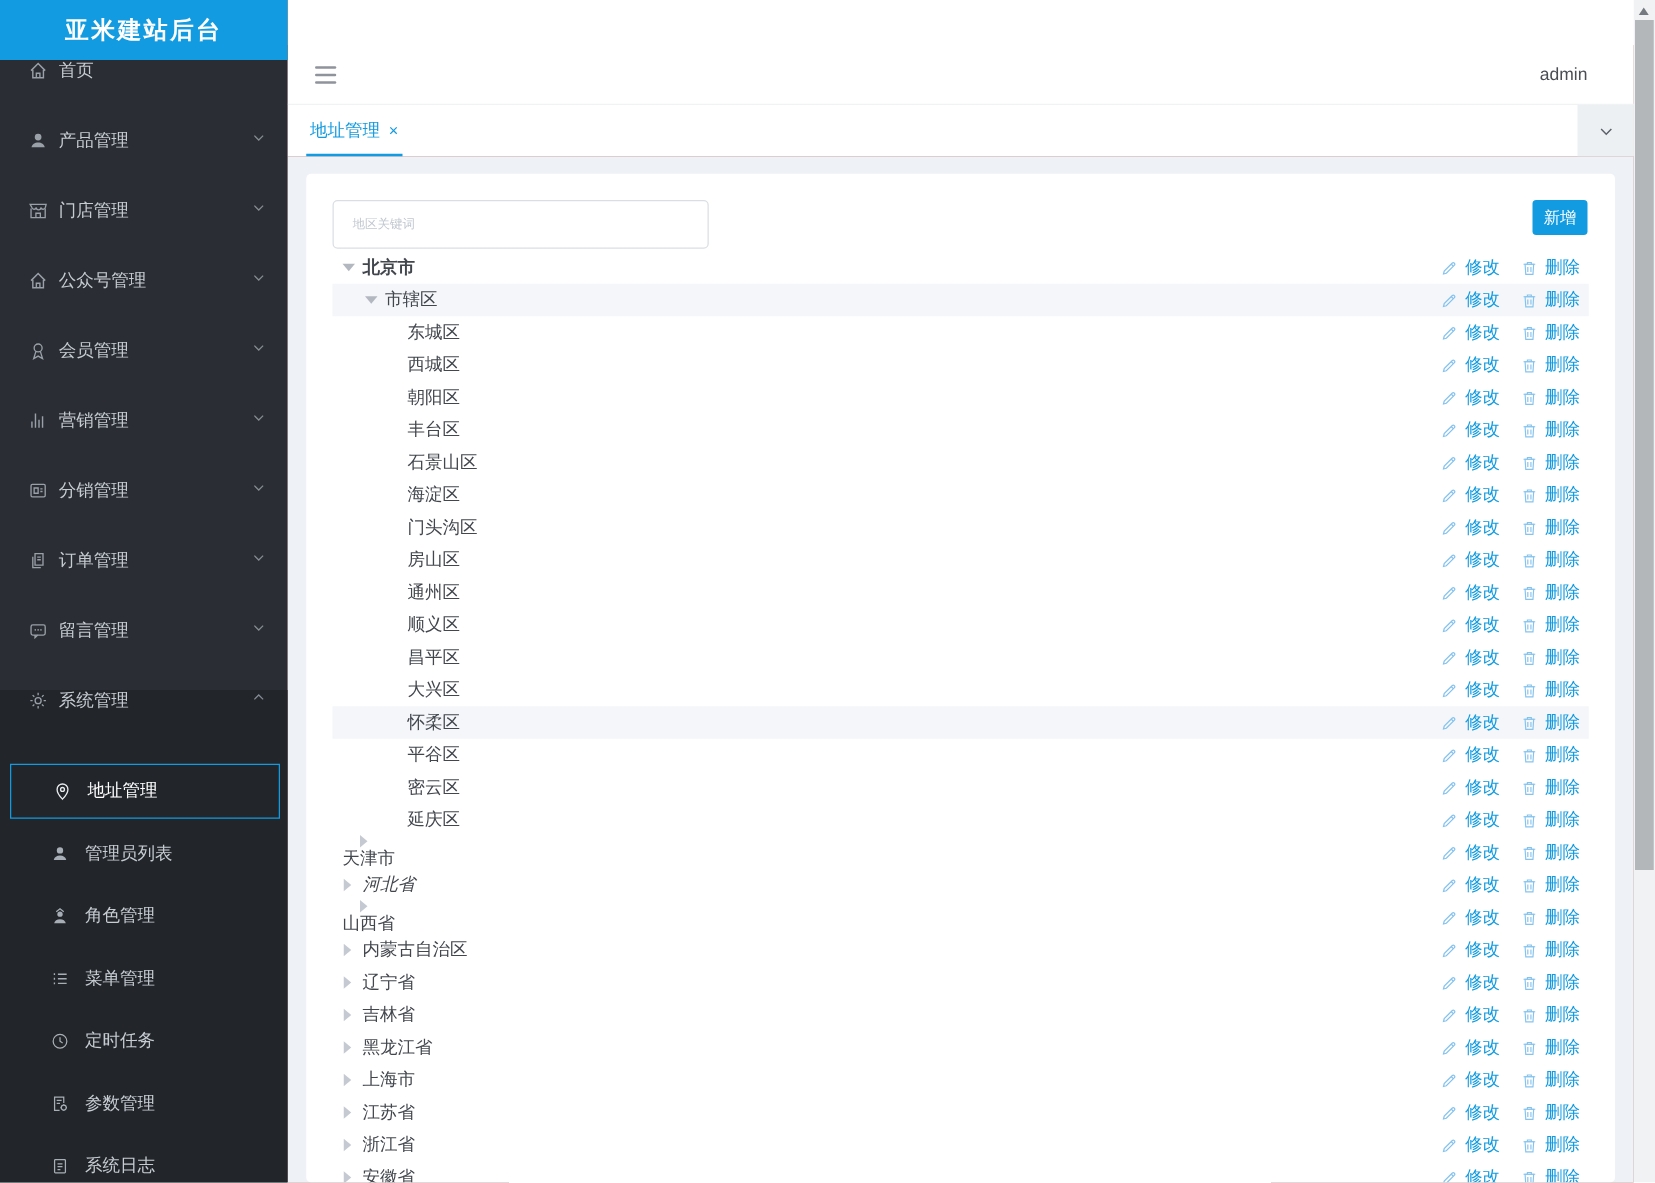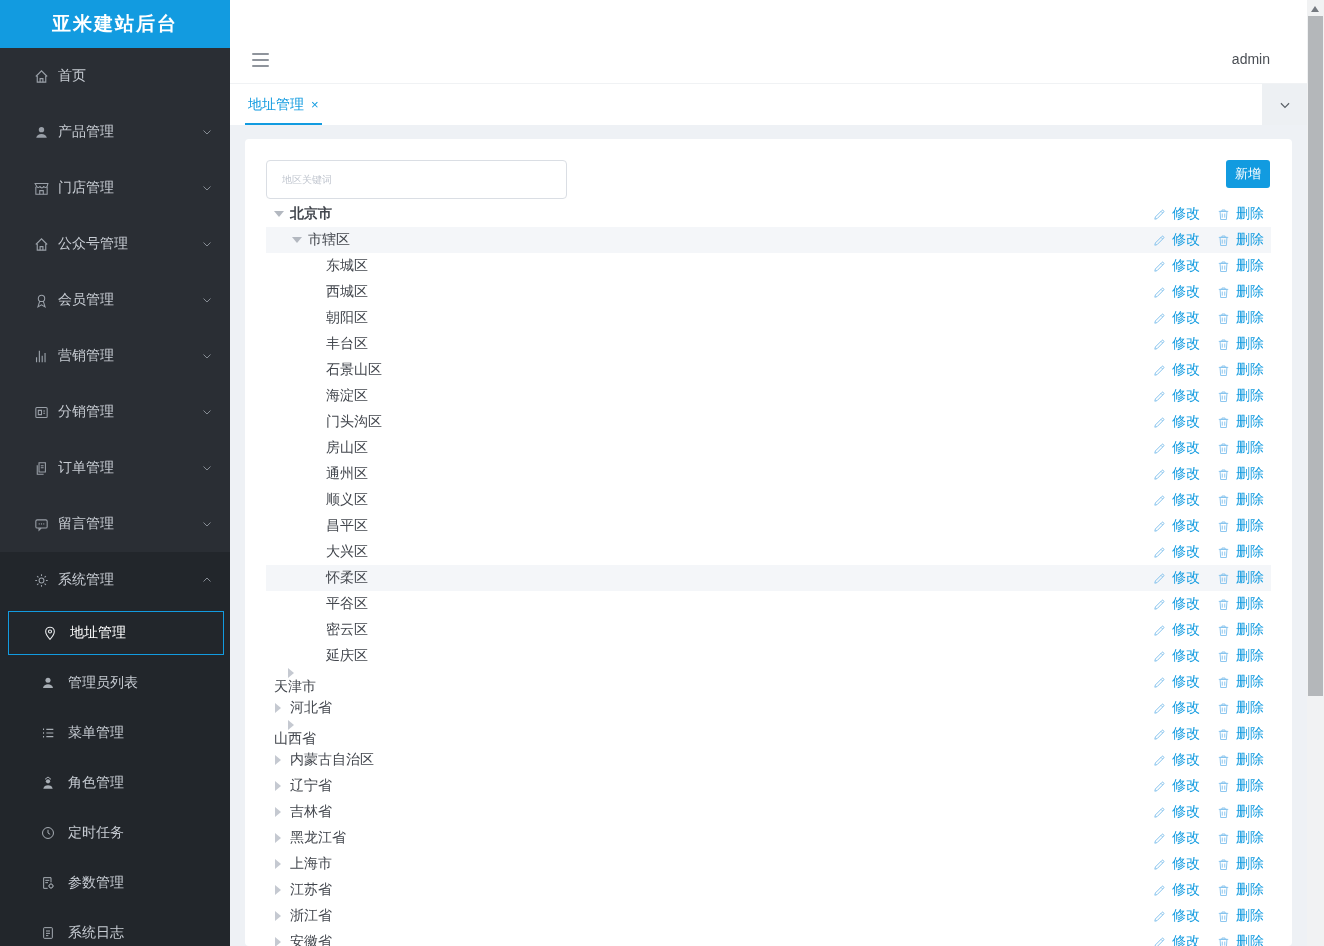--- a/index.html
+++ b/index.html
@@ -3,21 +3,21 @@
 <meta charset="utf-8">
 <style>
   * { margin:0; padding:0; box-sizing:border-box; }
   html,body { width:1324px; height:946px; overflow:hidden; }
   body { font-family:"Liberation Sans","DejaVu Sans",sans-serif; background:#fff; position:relative; font-size:14px; }
 
   
   .sidebar { position:absolute; left:0; top:0; bottom:0; width:230px; background:#2a2e34; z-index:3; }
   .logo { height:48px; background:#129be0; color:#fff; font-size:19px; font-weight:bold;
           display:flex; align-items:center; justify-content:center; letter-spacing:2px; }
-  .menu-item { height:56px; display:flex; align-items:center; padding:0 17px 0 33px;
+  .menu-item { height:56px; display:flex; padding:0 17px 0 22px;
                color:#c7ccd3; font-size:14px; cursor:pointer; }
   .menu-item .icon { width:17px; height:17px; margin-right:8px; color:#9aa0a8; flex:none; display:inline-flex; }
   .icon svg { width:100%; height:100%; display:block; }
   .mlabel { flex:1; white-space:nowrap; }
   .chev { width:12px; height:12px; color:#868c94; flex:none; display:inline-flex; }
   .chev.up svg { transform:rotate(180deg); }
   .menu-group.open { background:#22262b; }
   .sub-item { height:50px; display:flex; align-items:center; padding-left:40px;
               color:#c7ccd3; font-size:14px; cursor:pointer; }
   .sub-item .icon { width:16px; height:16px; margin-right:12px; color:#a8aeb5; flex:none; display:inline-flex; }
@@ -255,36 +255,36 @@
           <span class="icon">
             <svg viewBox="0 0 24 24">
               <circle cx="12" cy="8" r="3.8" fill="currentColor"></circle>
               <path d="M4.5 19.5c.6-3.6 3.8-5.5 7.5-5.5s6.9 1.9 7.5 5.5z" fill="currentColor"></path>
             </svg>
           </span>
           <span>管理员列表</span>
         </div>
         <div class="sub-item">
           <span class="icon">
-            <svg viewBox="0 0 24 24" fill="none" stroke="currentColor" stroke-width="1.7">
-              <path d="M9.5 6.5H20M9.5 12H20M9.5 17.5H20"></path>
-              <path d="M4.5 6.5h1.6M4.5 12h1.6M4.5 17.5h1.6" stroke-width="2.2"></path>
-            </svg>
-          </span>
-          <span>菜单管理</span>
-        </div>
-        <div class="sub-item">
-          <span class="icon">
             <svg viewBox="0 0 24 24">
               <path d="M7.5 6.5 12 3l4.5 3.5" fill="none" stroke="currentColor" stroke-width="1.5"></path>
               <circle cx="12" cy="9.5" r="3.2" fill="currentColor"></circle>
               <path d="M5 20.5c.5-3.2 3.4-5 7-5s6.5 1.8 7 5z" fill="currentColor"></path>
             </svg>
           </span>
           <span>角色管理</span>
+        </div>
+        <div class="sub-item">
+          <span class="icon">
+            <svg viewBox="0 0 24 24" fill="none" stroke="currentColor" stroke-width="1.7">
+              <path d="M9.5 6.5H20M9.5 12H20M9.5 17.5H20"></path>
+              <path d="M4.5 6.5h1.6M4.5 12h1.6M4.5 17.5h1.6" stroke-width="2.2"></path>
+            </svg>
+          </span>
+          <span>菜单管理</span>
         </div>
         <div class="sub-item">
           <span class="icon">
             <svg viewBox="0 0 24 24" fill="none" stroke="currentColor" stroke-width="1.5">
               <circle cx="12" cy="12" r="8.2"></circle>
               <path d="M12 7.2V12l3.2 2"></path>
             </svg>
           </span>
           <span>定时任务</span>
         </div>
@@ -867,21 +867,21 @@
                     <path d="M9.5 7V4.8h5V7"></path>
                     <path d="M6.5 7l.9 13h9.2l.9-13z"></path>
                     <path d="M10 10.5v6.5M14 10.5v6.5"></path>
                   </svg>
                 </span>
                 <span>删除</span>
               </a>
             </div>
           </div>
           <div class="trow">
-            <div class="tleft" style="padding-left: 8px;">
+            <div class="tleft" style="padding-left: 8px; font-style: italic;">
               <span class="arr right"></span>
               <span class="tname">河北省</span>
             </div>
             <div class="tactions">
               <a class="act">
                 <span class="icon">
                   <svg viewBox="0 0 24 24" fill="none" stroke="currentColor" stroke-width="1.6">
                     <path d="M4.5 19.5l.9-3.6L15.8 5.5a1.6 1.6 0 0 1 2.3 0l.4.4a1.6 1.6 0 0 1 0 2.3L8.1 18.6l-3.6.9z"></path>
                     <path d="M14.5 7l2.5 2.5"></path>
                   </svg>

